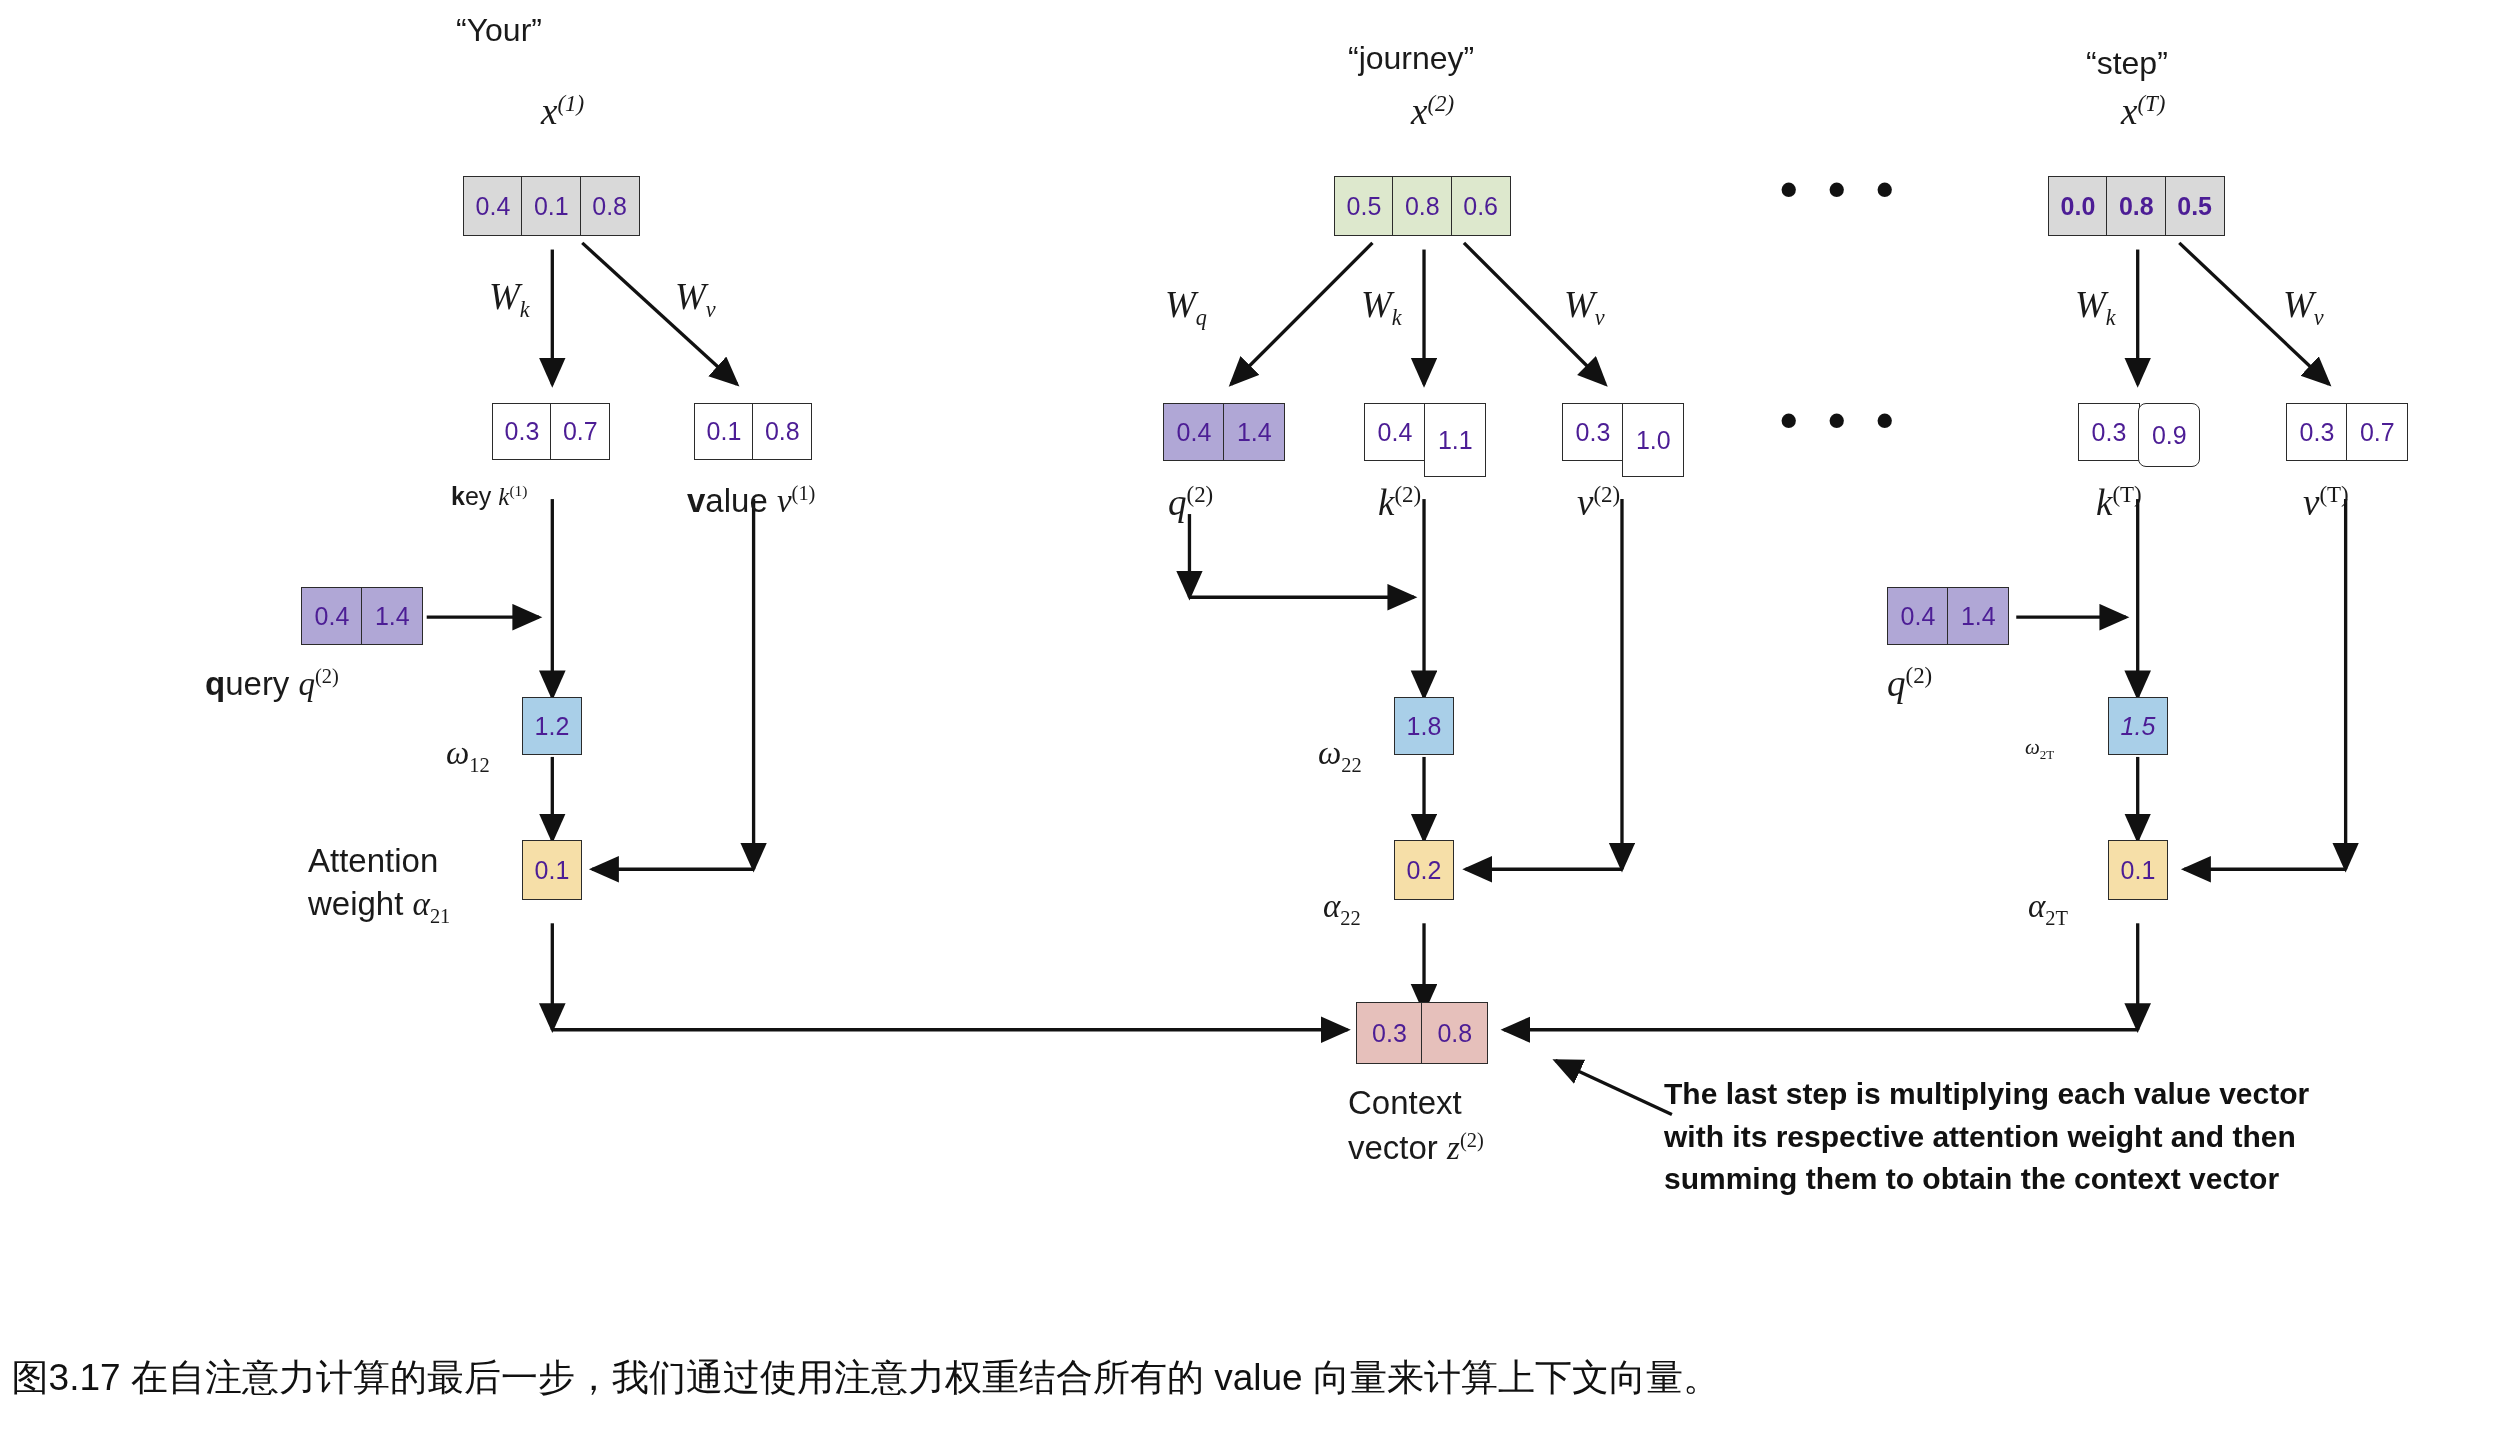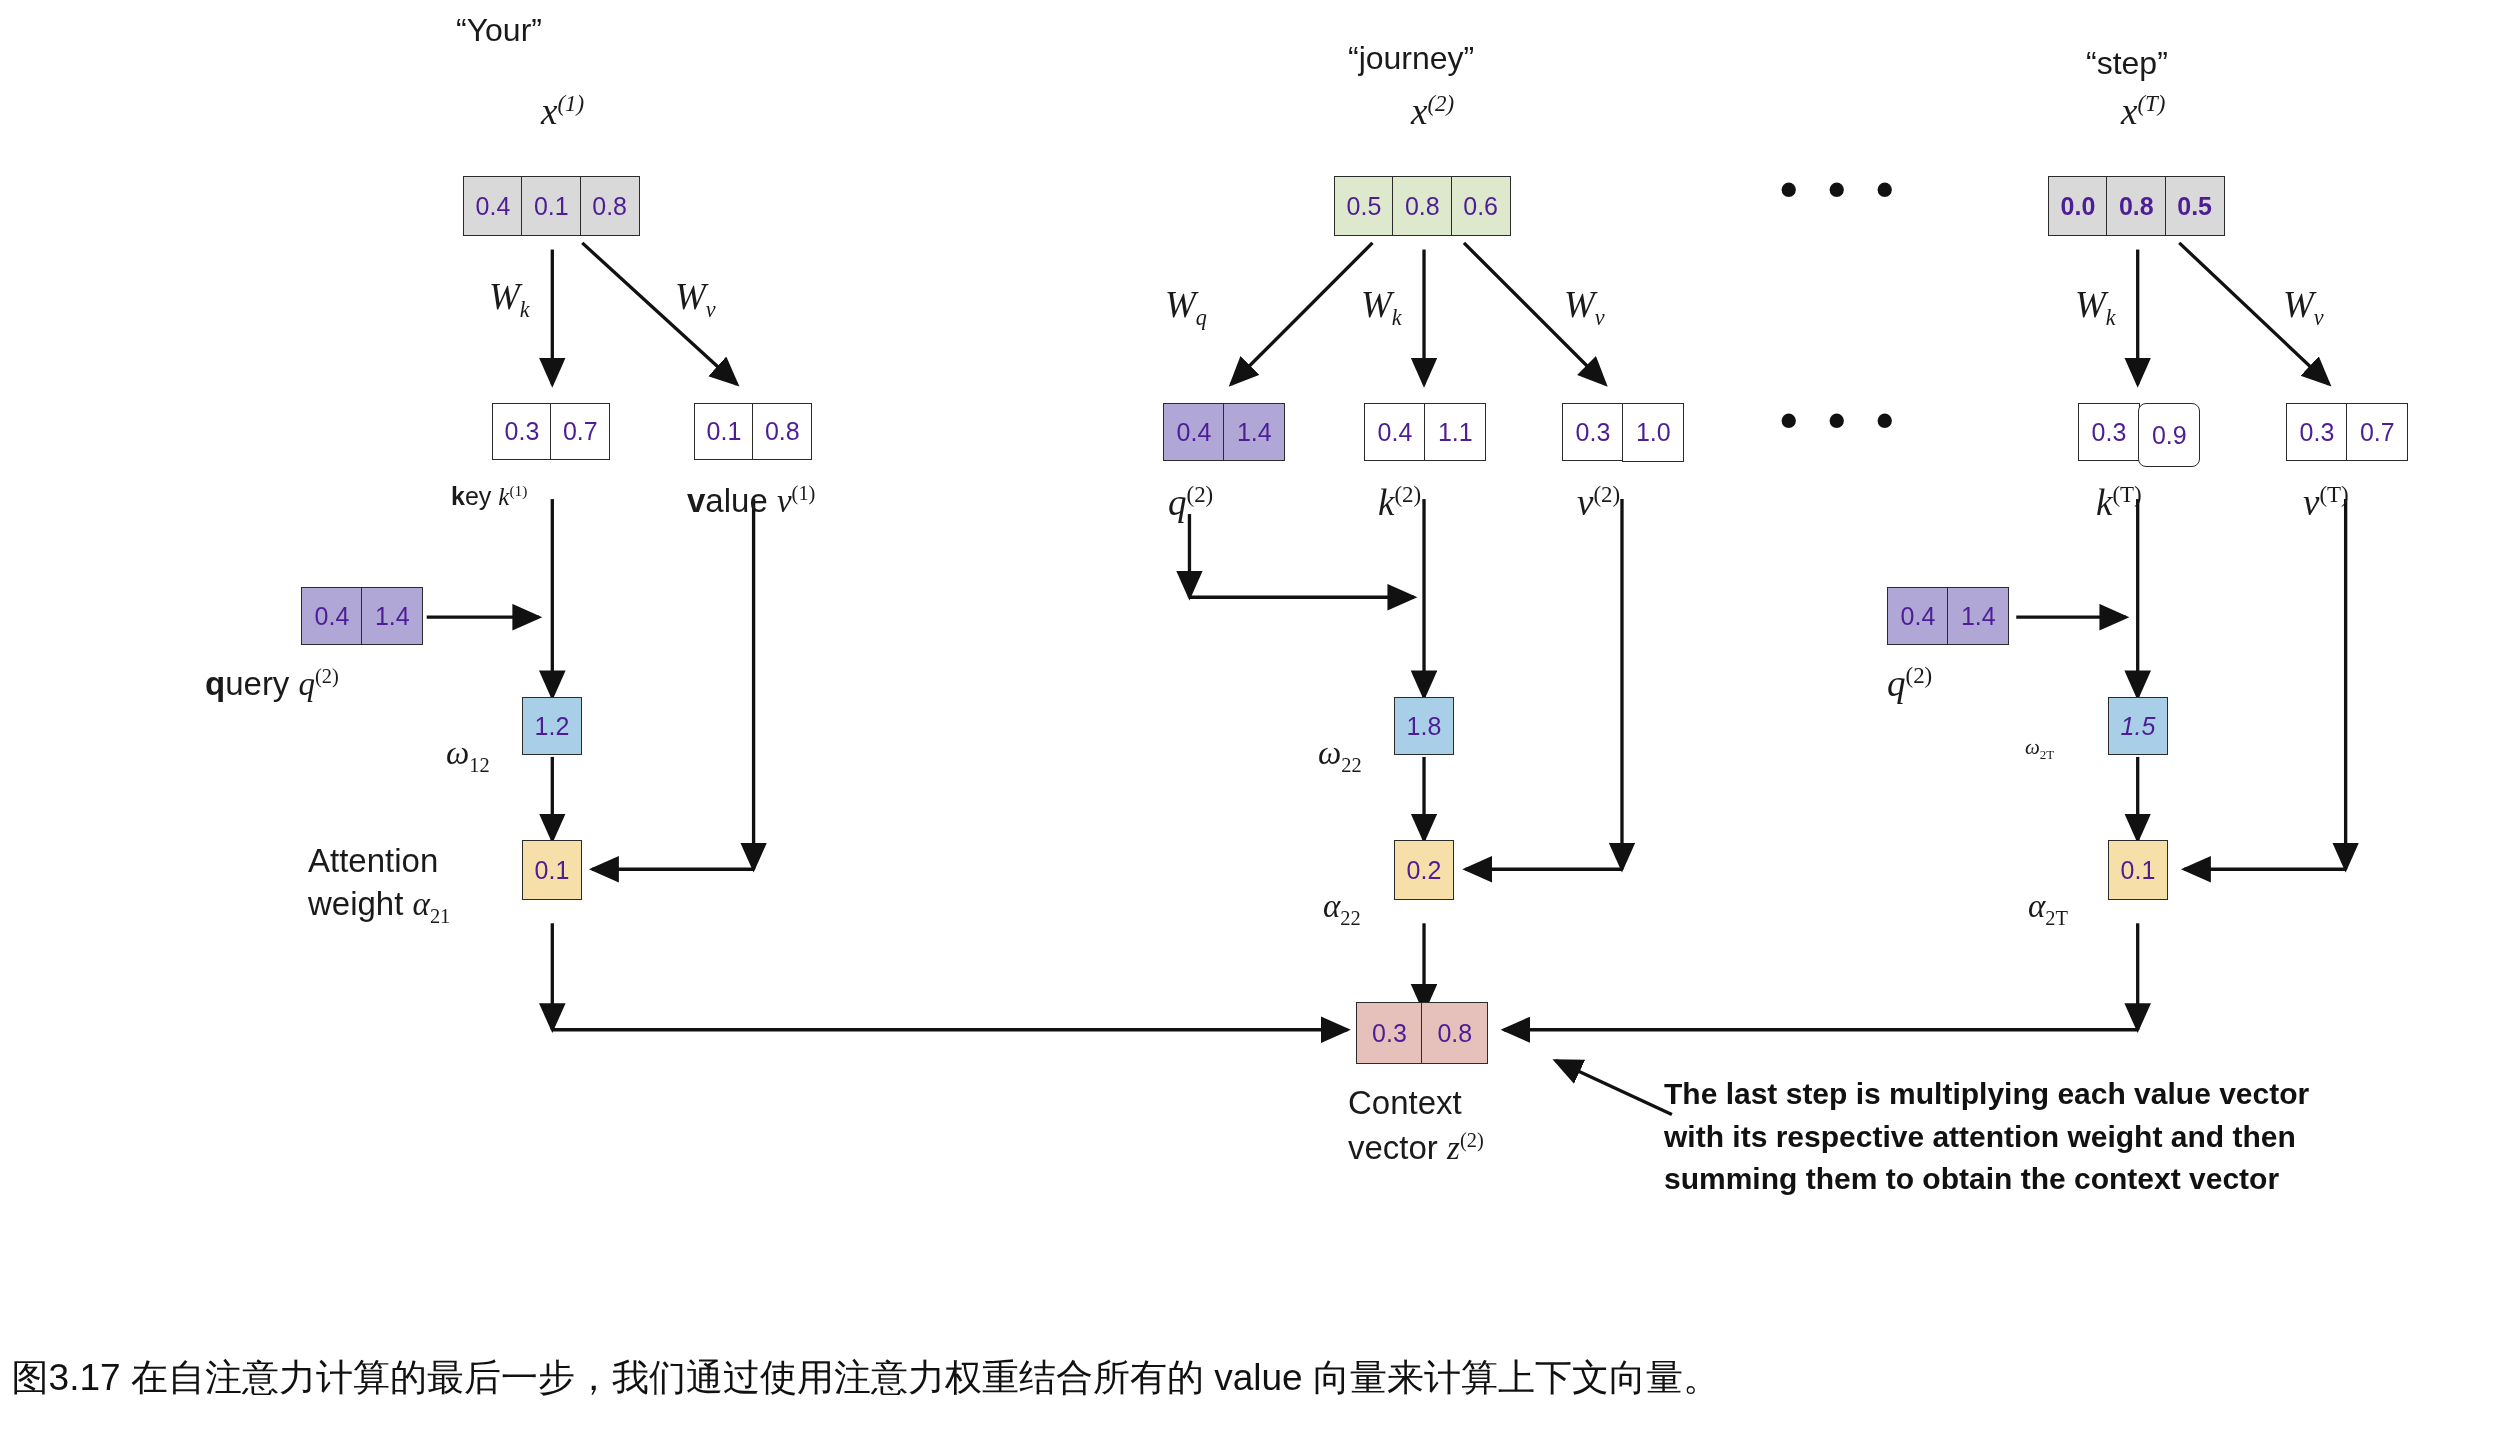--- a/index.html
+++ b/index.html
@@ -164,25 +164,25 @@
   <div class="abs lbl it" style="left:1165px;top:283px;font-size:37px;">W<sub style="font-size:0.6em;">q</sub></div>
   <div class="abs lbl it" style="left:1361px;top:283px;font-size:37px;">W<sub style="font-size:0.6em;">k</sub></div>
   <div class="abs lbl it" style="left:1564px;top:283px;font-size:37px;">W<sub style="font-size:0.6em;">v</sub></div>
 
   <div class="abs row" style="left:1163px;top:403px;">
     <div class="cell c-purple" style="width:62px;height:58px;">0.4</div>
     <div class="cell c-purple" style="width:62px;height:58px;margin-left:-1.7px;">1.4</div>
   </div>
   <div class="abs row" style="left:1364px;top:403px;">
     <div class="cell c-white" style="width:62px;height:58px;">0.4</div>
-    <div class="cell c-white" style="width:62px;height:58px;margin-left:-1.7px;">1.1</div>
+    <div class="cell c-white" style="width:62px;height:74px;margin-left:-1.7px;">1.1</div>
   </div>
   <div class="abs row" style="left:1562px;top:403px;">
     <div class="cell c-white" style="width:62px;height:58px;">0.3</div>
-    <div class="cell c-white" style="width:62px;height:59px;margin-left:-1.7px;">1.0</div>
+    <div class="cell c-white" style="width:62px;height:74px;margin-left:-1.7px;">1.0</div>
   </div>
 
   <div class="abs lbl" style="left:1168px;top:481px;font-size:37px;"><span class="it">q</span><sup>(2)</sup></div>
   <div class="abs lbl" style="left:1378px;top:481px;font-size:37px;"><span class="it">k</span><sup>(2)</sup></div>
   <div class="abs lbl" style="left:1577px;top:481px;font-size:37px;"><span class="it">v</span><sup>(2)</sup></div>
 
   <div class="abs lbl it" style="left:1318px;top:735px;font-size:33px;">ω<sub style="font-size:0.62em;font-style:normal;">22</sub></div>
   <div class="abs cell c-blue" style="left:1394px;top:697px;width:60px;height:58px;">1.8</div>
 
   <div class="abs lbl it" style="left:1323px;top:888px;font-size:33px;">α<sub style="font-size:0.62em;font-style:normal;">22</sub></div>

